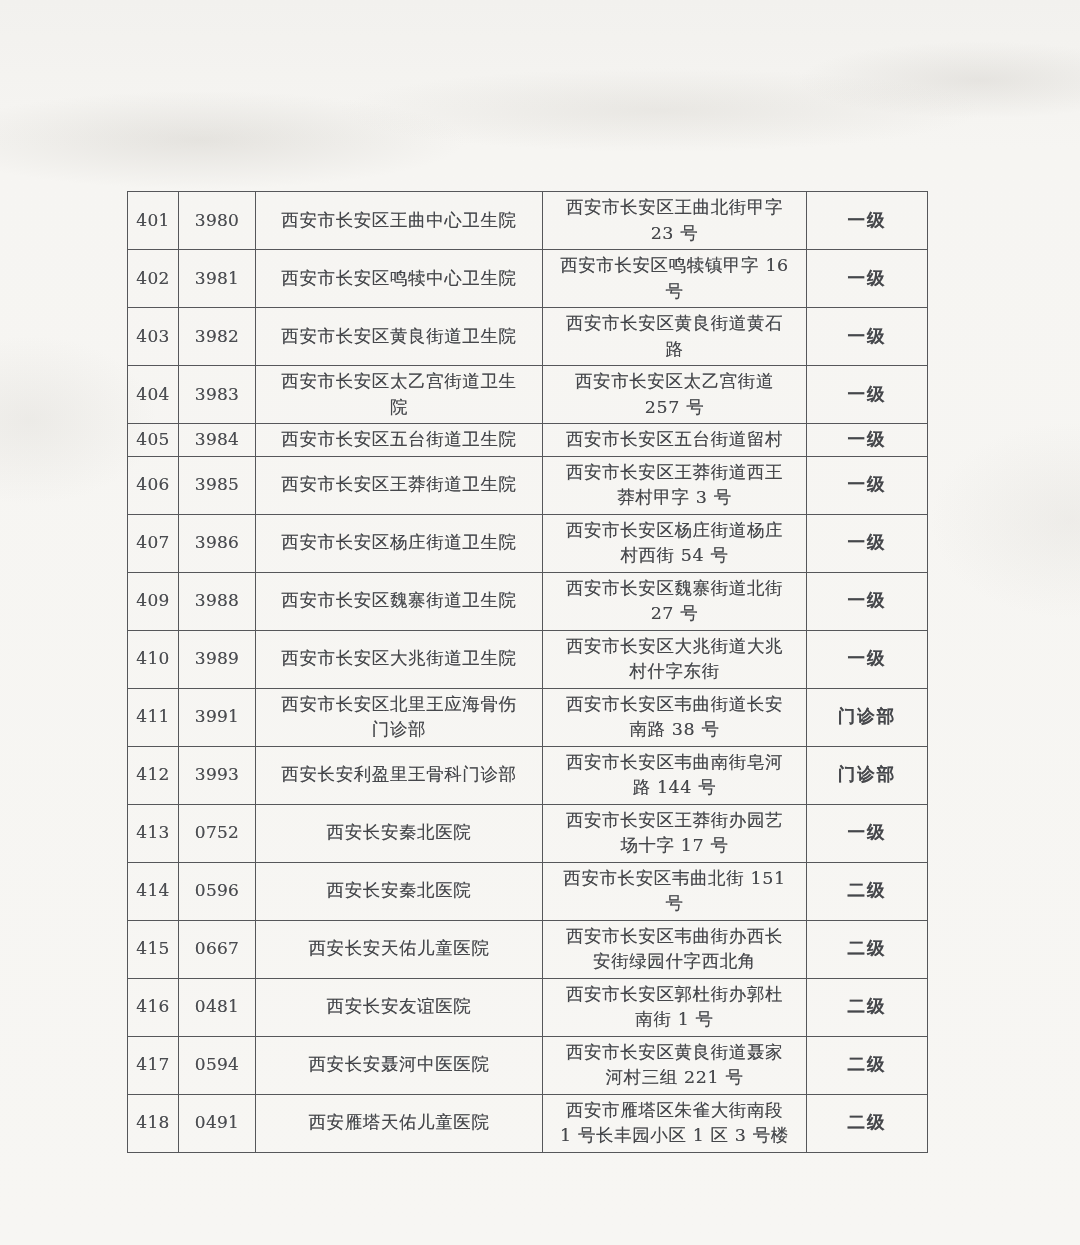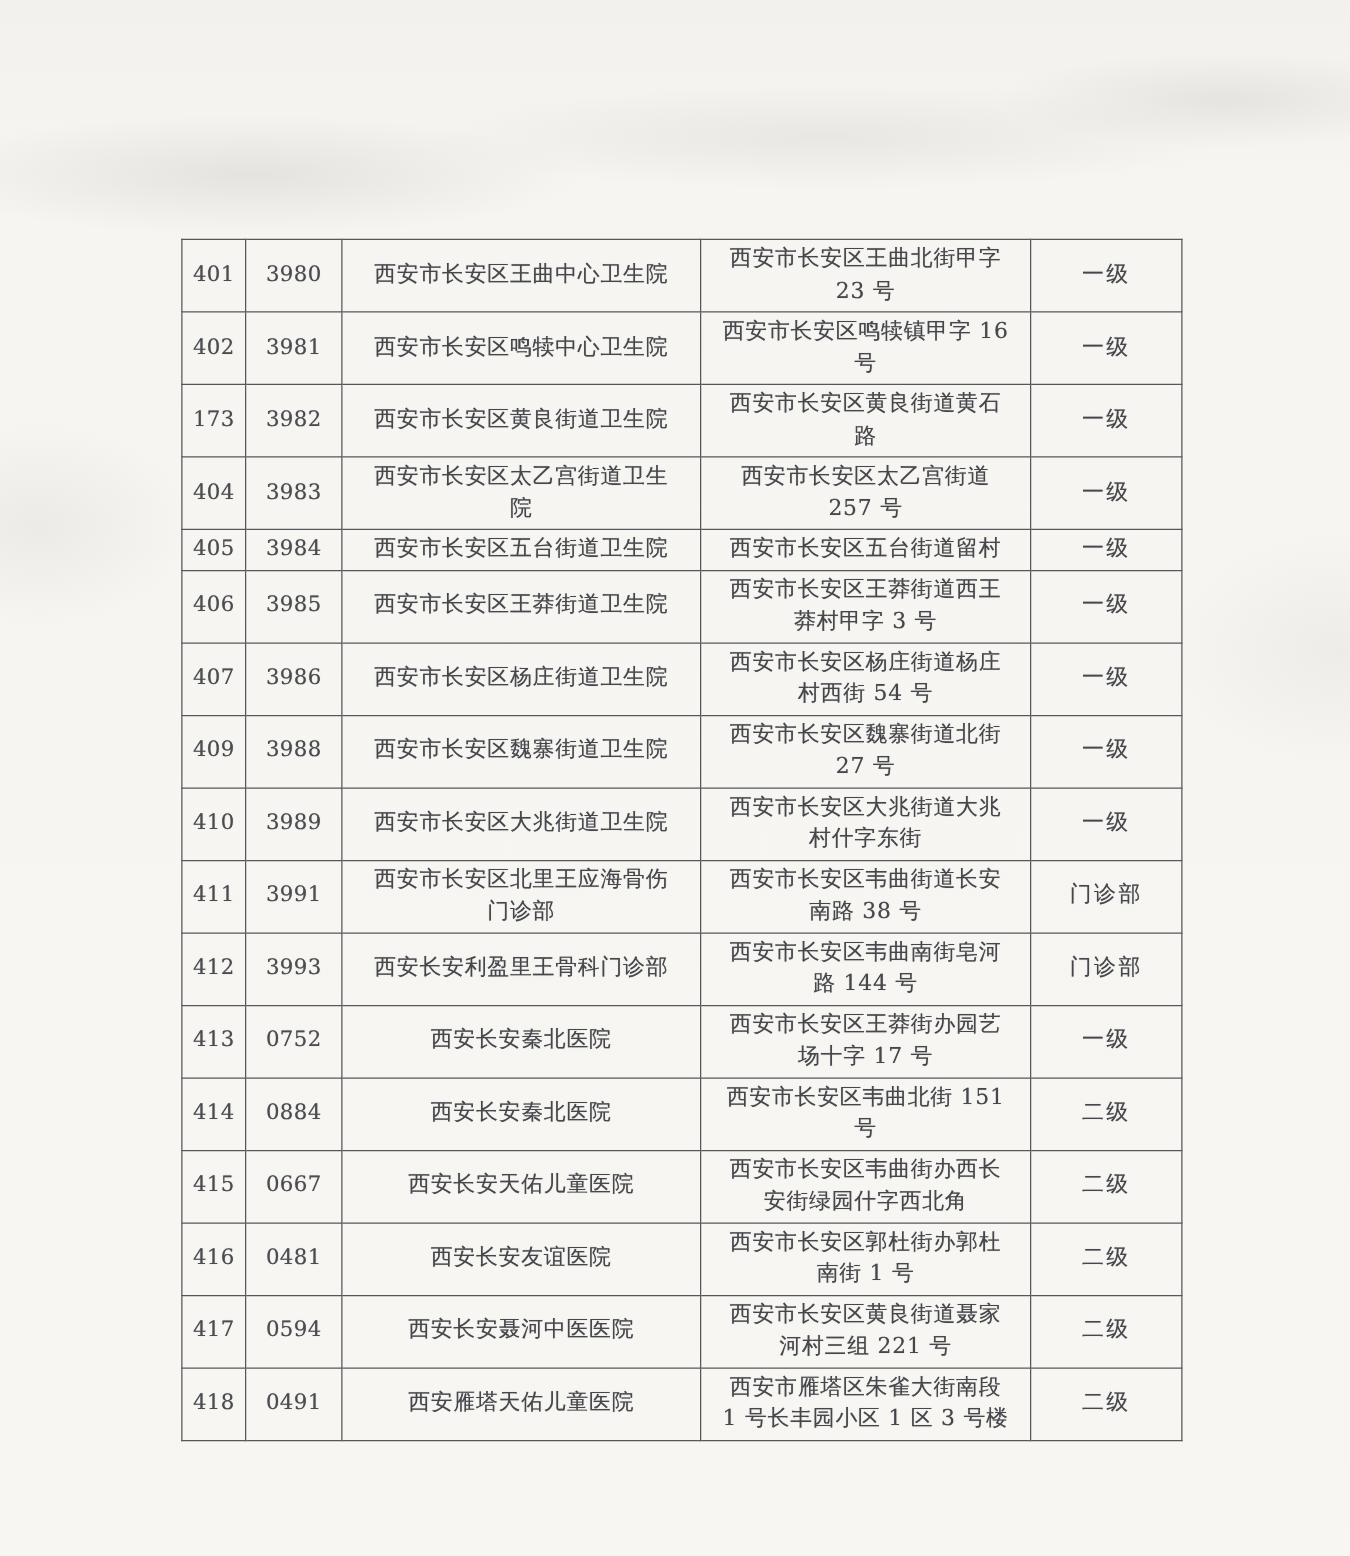--- a/index.html
+++ b/index.html
@@ -19,21 +19,21 @@
       radial-gradient(ellipse 180px 120px at 30px 420px, rgba(200,197,191,0.22), transparent 70%),
       radial-gradient(ellipse 200px 140px at 1070px 520px, rgba(203,200,194,0.20), transparent 70%),
       linear-gradient(180deg, #f2f1ee 0%, #f6f5f2 12%, #f7f6f3 100%);
   }
   .page {
     position: absolute;
     inset: 0;
   }
   table.doc-table {
     position: absolute;
-    left: 145px;
+    left: 127px;
     top: 191px;
     width: 800px;
     border-collapse: collapse;
     table-layout: fixed;
     padding-left: 25px;
   }
   table.doc-table td {
     border: 1.5px solid #56575a;
     text-align: center;
     vertical-align: middle;
@@ -45,20 +45,21 @@
     white-space: pre-line;
     text-shadow: 0 0 0.6px rgba(72,73,78,0.55);
   }
   table.doc-table td.num {
     font-size: 17px;
     letter-spacing: 0.3px;
     color: #4a4c50;
   }
   table.doc-table td.level {
     letter-spacing: 2px;
+    font-weight: bold;
   }
 </style>
 </head>
 <body>
 
 <div class="page">
   <table class="doc-table">
     <colgroup>
       <col style="width:51px">
       <col style="width:77px">
@@ -77,21 +78,21 @@
   </tr>
         <tr>
     <td class="num">402</td>
     <td class="num">3981</td>
     <td>西安市长安区鸣犊中心卫生院</td>
     <td>西安市长安区鸣犊镇甲字 16
 号</td>
     <td class="level">一级</td>
   </tr>
         <tr>
-    <td class="num">173</td>
+    <td class="num">403</td>
     <td class="num">3982</td>
     <td>西安市长安区黄良街道卫生院</td>
     <td>西安市长安区黄良街道黄石
 路</td>
     <td class="level">一级</td>
   </tr>
         <tr>
     <td class="num">404</td>
     <td class="num">3983</td>
     <td>西安市长安区太乙宫街道卫生
@@ -159,21 +160,21 @@
         <tr>
     <td class="num">413</td>
     <td class="num">0752</td>
     <td>西安长安秦北医院</td>
     <td>西安市长安区王莽街办园艺
 场十字 17 号</td>
     <td class="level">一级</td>
   </tr>
         <tr>
     <td class="num">414</td>
-    <td class="num">0884</td>
+    <td class="num">0596</td>
     <td>西安长安秦北医院</td>
     <td>西安市长安区韦曲北街 151
 号</td>
     <td class="level">二级</td>
   </tr>
         <tr>
     <td class="num">415</td>
     <td class="num">0667</td>
     <td>西安长安天佑儿童医院</td>
     <td>西安市长安区韦曲街办西长

